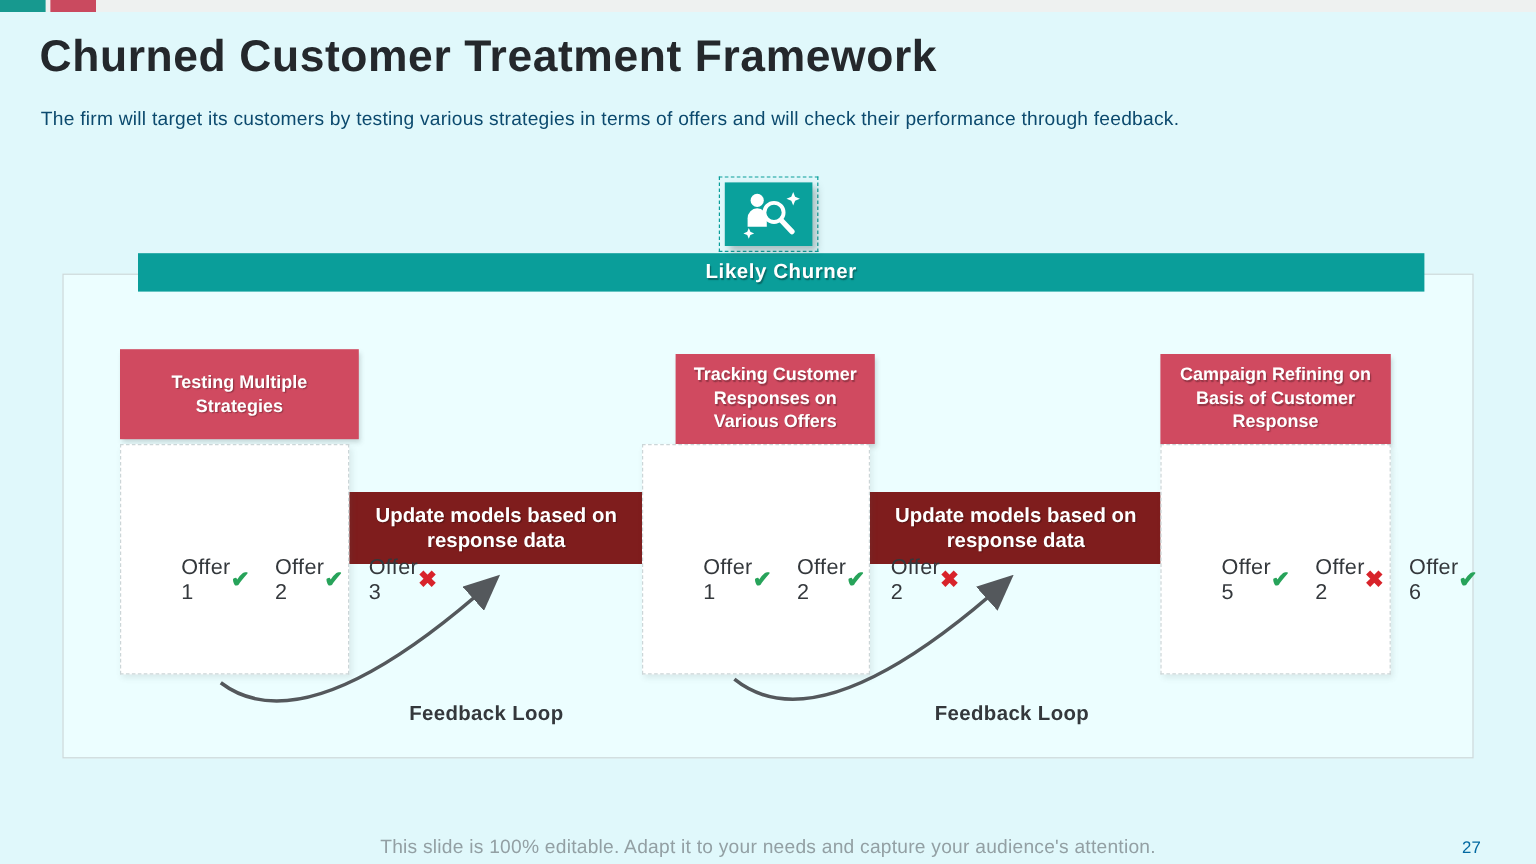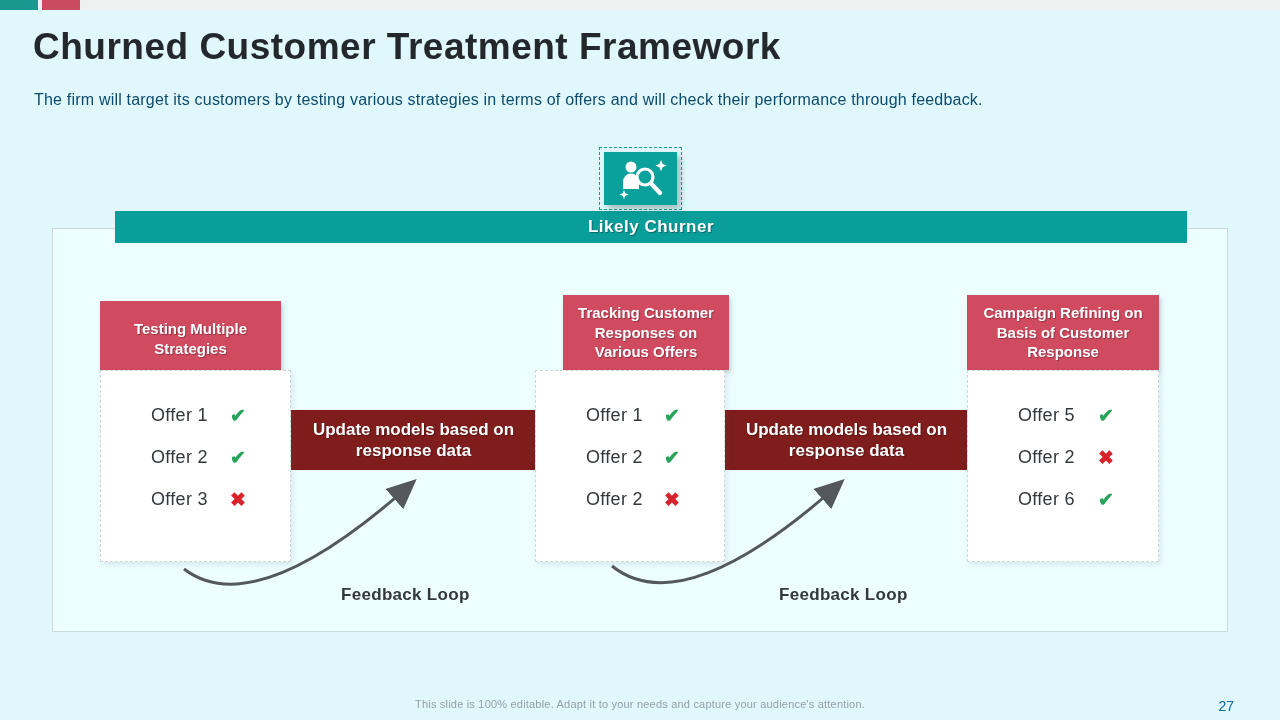--- a/index.html
+++ b/index.html
@@ -55,30 +55,30 @@
   .col-header {
     position:absolute; height:75px; background:#d04a60; z-index:2;
     display:flex; align-items:center; justify-content:center; text-align:center;
     color:#ffffff; font-size:15px; font-weight:bold; line-height:1.3;
     padding:4px 14px; text-shadow:1px 1px 1px rgba(0,0,0,0.3);
     box-shadow:2px 3px 4px rgba(70,90,90,0.25);
   }
   .offer-card {
     position:absolute; height:192px; background:#ffffff; z-index:3;
     border:1px dashed #ccd6d8; box-shadow:2px 3px 5px rgba(70,90,90,0.12);
-    display:flex; flex-direction:column; padding:34px 44px 0 50px; gap:21px;
+    display:flex; flex-direction:row; padding:34px 44px 0 50px; gap:21px;
   }
   .offer-card.raised { }
   .offer-row { display:flex; align-items:center; justify-content:space-between; }
   .offer-label { font-size:18px; color:#34383c; letter-spacing:0.3px; }
   .offer-mark { font-size:19px; font-weight:bold; line-height:1; }
   .offer-mark.pass { color:#27a35a; }
   .offer-mark.fail { color:#d8232a; }
 
-  #col1-header { left:100px; top:301px; width:181px; }
+  #col1-header { left:100px; top:291px; width:199px; }
   #col2-header { left:563px; top:295px; width:166px; }
   #col3-header { left:967px; top:295px; width:192px; }
   #col1-card { left:100px; top:370px; width:191px; }
   #col2-card { left:535px; top:370px; width:190px; }
   #col3-card { left:967px; top:370px; width:192px; }
 
   
   .update-box {
     position:absolute; top:410px; height:60px; background:#7f1d1d; z-index:2;
     display:flex; align-items:center; justify-content:center; text-align:center;
@@ -95,21 +95,21 @@
   .fb-label {
     position:absolute; z-index:4; font-size:17px; font-weight:bold; color:#34383c;
     letter-spacing:0.3px;
   }
   #fb-label-1 { left:341px; top:585px; }
   #fb-label-2 { left:779px; top:585px; }
 
   
   .footer-note {
     position:absolute; left:0; top:698px; width:1280px; text-align:center;
-    font-size:11px; color:#93a0a4; letter-spacing:0.2px;
+    font-size:16px; color:#93a0a4; letter-spacing:0.2px;
   }
   .page-number {
     position:absolute; right:46px; top:698px; font-size:14px; color:#0369a1;
   }
 </style>
 </head>
 <body>
 
 <div class="top-strip">
   <div class="seg-teal"></div>

